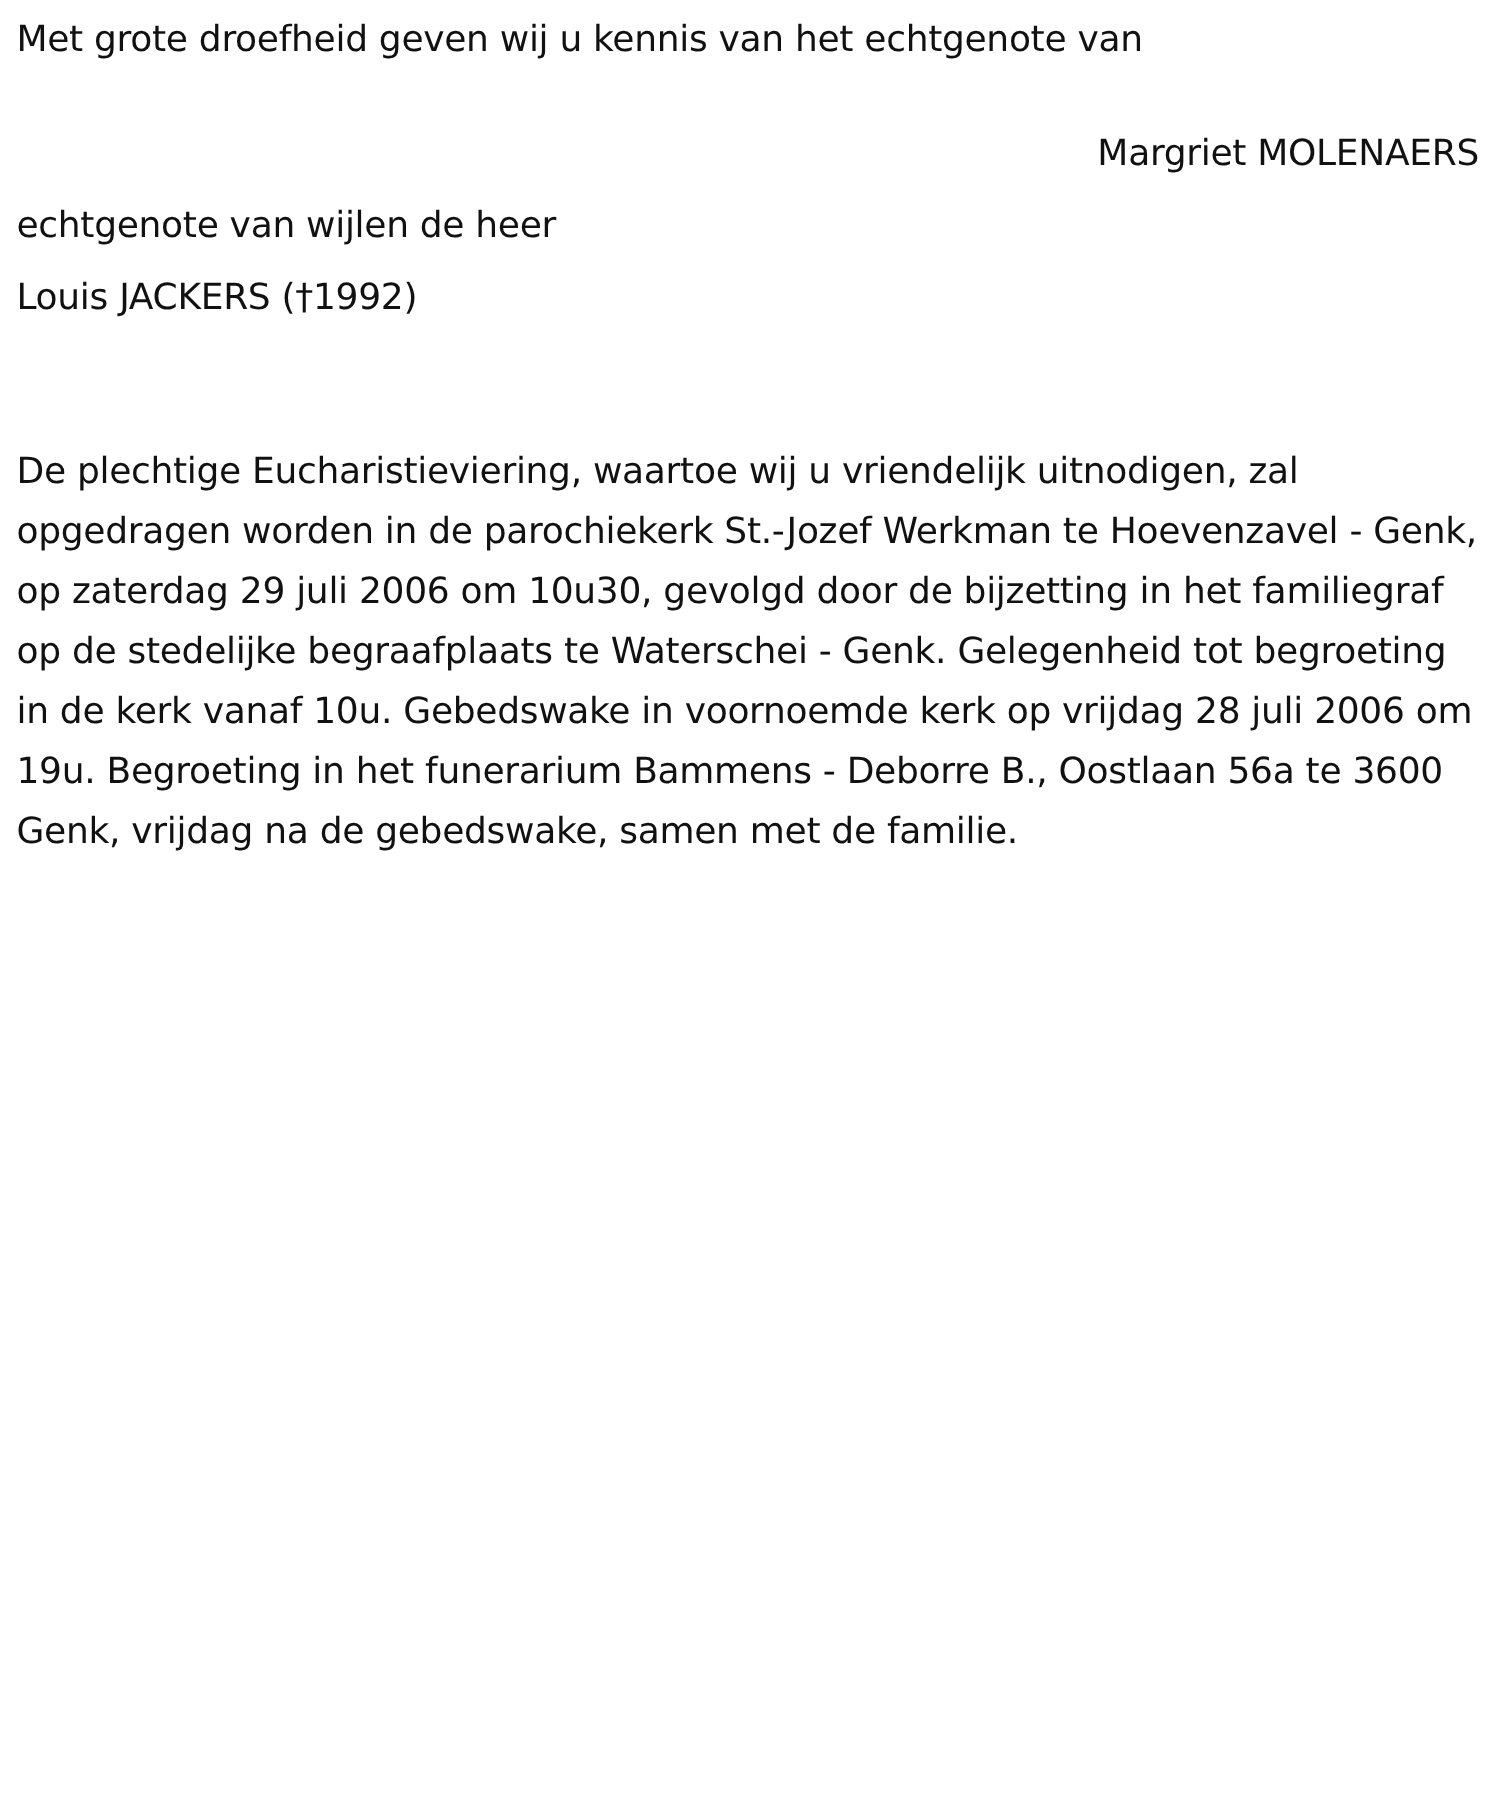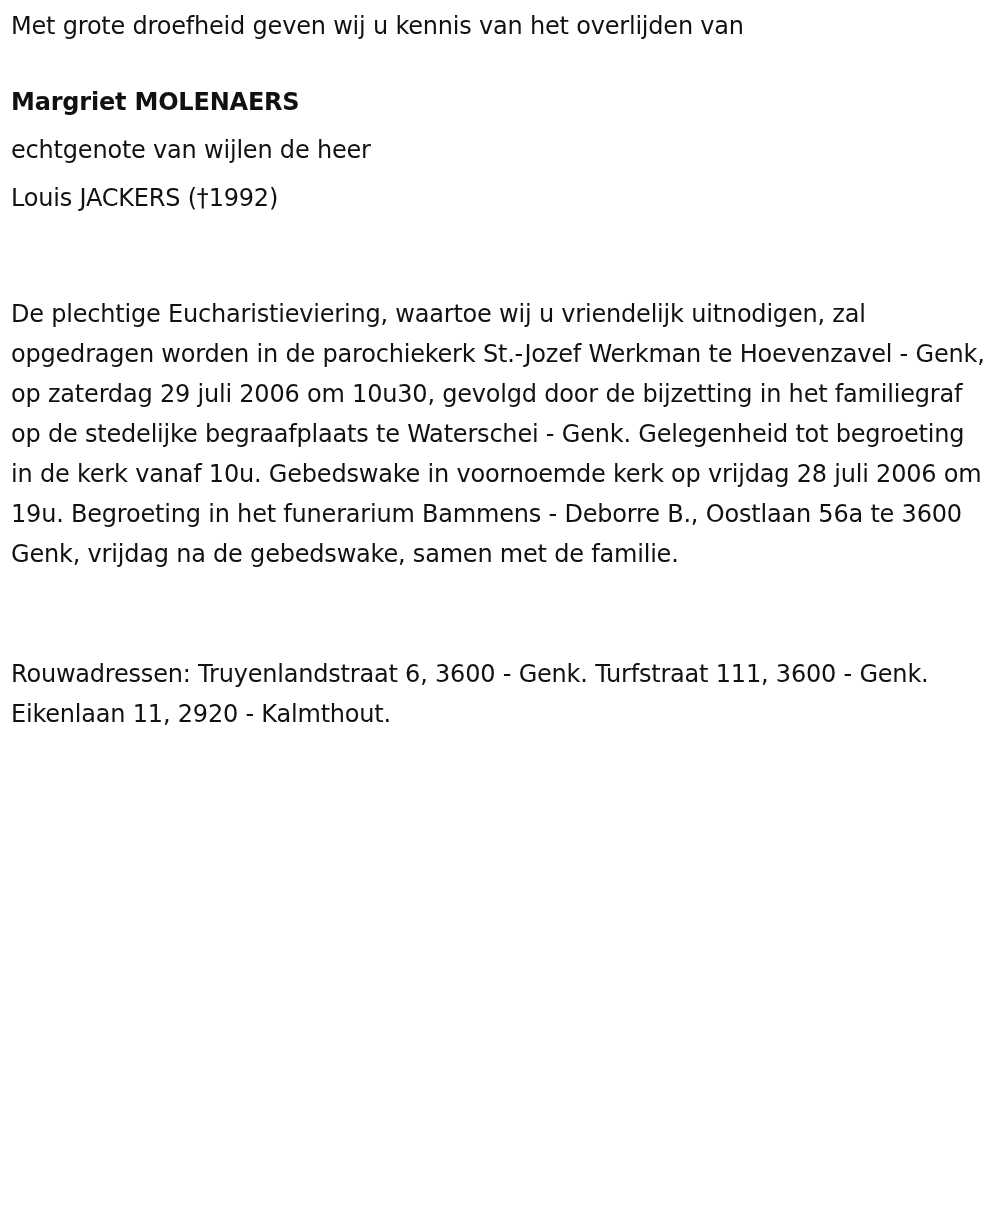--- a/index.html
+++ b/index.html
@@ -6,32 +6,31 @@
   body {
     width: 1000px; height: 1206px; overflow: hidden;
     font-family: "DejaVu Sans", sans-serif;
     color: #111111;
   }
   .doc { position: relative; padding: 6px 0 0 11px; width: 975px; }
   .p { font-size: 24px; line-height: 40px; margin: 0; letter-spacing: -0.2px; }
   .gap { height: 40px; }
   .head { font-size: 24px; line-height: 48px; margin: 0; letter-spacing: -0.2px; }
   .first { margin-top: 0; line-height: 40px; }
-  .name { font-weight: bold; }
+  .name { font-weight: normal; text-align: right; }
   .intro-gap { height: 32px; }
 </style>
 </head>
 <body>
 
 <div class="doc">
-  <p class="p first">Met grote droefheid geven wij u kennis van het overlijden van</p>
+  <p class="p first">Met grote droefheid geven wij u kennis van het echtgenote van</p>
   <div class="intro-gap"></div>
   <p class="head name">Margriet MOLENAERS</p>
   <p class="head">echtgenote van wijlen de heer</p>
   <p class="head">Louis JACKERS (†1992)</p>
   <div class="intro-gap"></div>
   <div class="gap"></div>
   <p class="p">De plechtige Eucharistieviering, waartoe wij u vriendelijk uitnodigen, zal opgedragen worden in de parochiekerk St.-Jozef Werkman te Hoevenzavel - Genk, op zaterdag 29 juli 2006 om 10u30, gevolgd door de bijzetting in het familiegraf op de stedelijke begraafplaats te Waterschei - Genk. Gelegenheid tot begroeting in de kerk vanaf 10u. Gebedswake in voornoemde kerk op vrijdag 28 juli 2006 om 19u. Begroeting in het funerarium Bammens - Deborre B., Oostlaan 56a te 3600 Genk, vrijdag na de gebedswake, samen met de familie.</p>
   <div class="gap"></div>
   <div class="gap"></div>
-  <p class="p">Rouwadressen: Truyenlandstraat 6, 3600 - Genk. Turfstraat 111, 3600 - Genk. Eikenlaan 11, 2920 - Kalmthout.</p>
   <div class="gap"></div>
 </div>
 
 </body></html>

